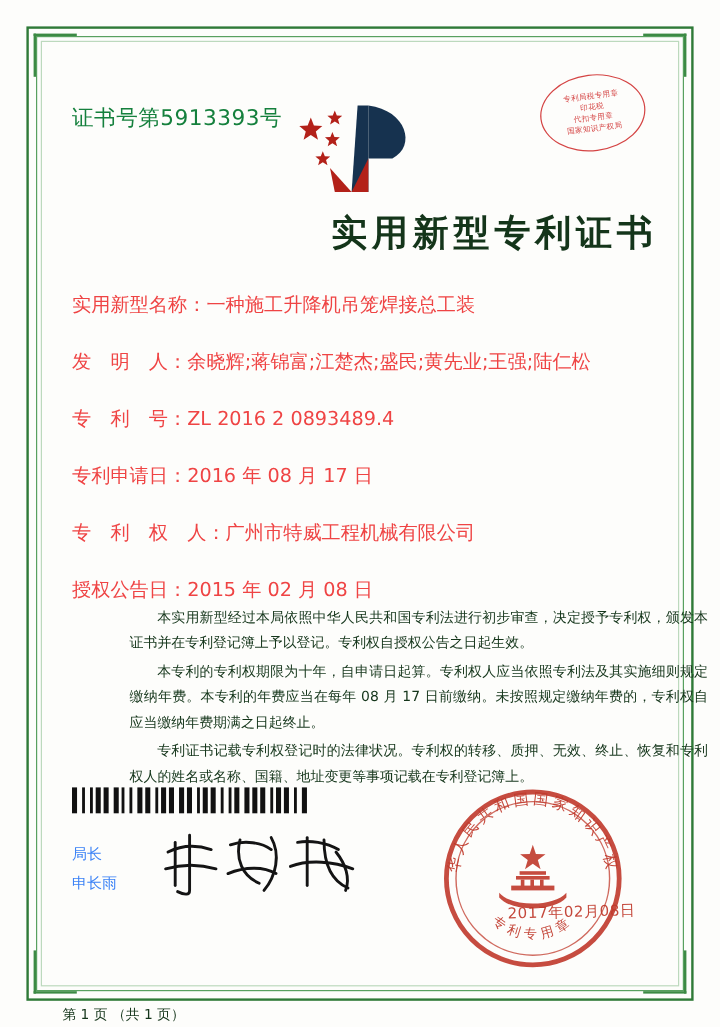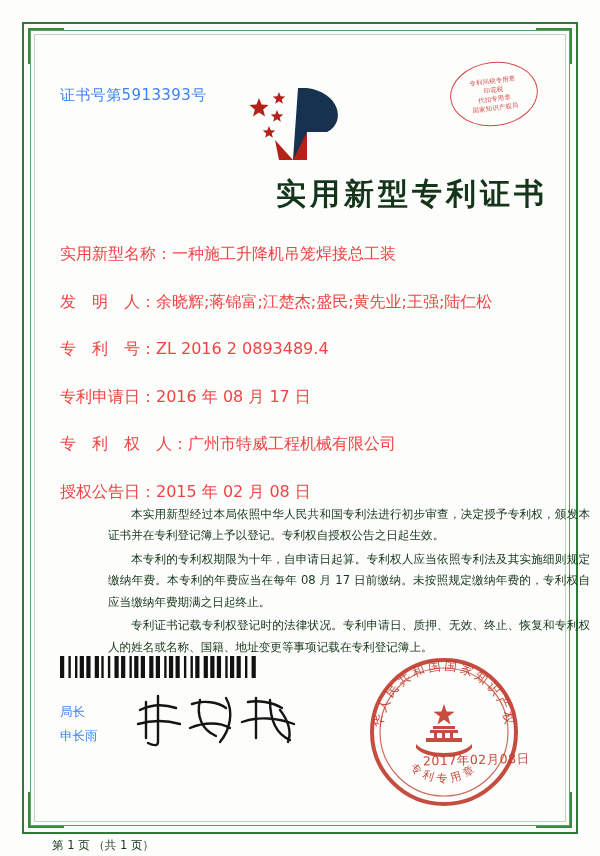--- a/index.html
+++ b/index.html
@@ -63,23 +63,23 @@
     left: 52px;
     top: 52px;
     width: 496px;
     height: 752px;
   }
 
   .cert-no {
     position: absolute;
     left: 8px;
     top: 34px;
-    font-size: 15px;
+    font-size: 18px;
     letter-spacing: 0.4px;
-    color: #3b82f6;
+    color: #15803d;
     font-family: "DejaVu Sans", sans-serif;
   }
 
   
   .stamp-top {
     position: absolute;
     right: 10px;
     top: 10px;
     width: 86px;
     height: 62px;
@@ -275,21 +275,21 @@
         <span class="field-label">专　利　权　人：</span><span class="field-value">广州市特威工程机械有限公司</span>
       </div>
       <div class="field-row">
         <span class="field-label">授权公告日：</span><span class="field-value">2015 年 02 月 08 日</span>
       </div>
     </div>
 
     <div class="body-text">
       <p>本实用新型经过本局依照中华人民共和国专利法进行初步审查，决定授予专利权，颁发本证书并在专利登记簿上予以登记。专利权自授权公告之日起生效。</p>
       <p>本专利的专利权期限为十年，自申请日起算。专利权人应当依照专利法及其实施细则规定缴纳年费。本专利的年费应当在每年 08 月 17 日前缴纳。未按照规定缴纳年费的，专利权自应当缴纳年费期满之日起终止。</p>
-      <p>专利证书记载专利权登记时的法律状况。专利申请日、质押、无效、终止、恢复和专利权人的姓名或名称、国籍、地址变更等事项记载在专利登记簿上。</p>
+      <p>专利证书记载专利权登记时的法律状况。专利权的转移、质押、无效、终止、恢复和专利权人的姓名或名称、国籍、地址变更等事项记载在专利登记簿上。</p>
     </div>
 
     <div class="barcode">
       <svg viewBox="0 0 200 22" width="200" height="22" preserveAspectRatio="none" id="barcode-svg">
           <rect x="0.00" y="0" width="4.21" height="22" fill="#111"></rect>
           <rect x="8.42" y="0" width="2.37" height="22" fill="#111"></rect>
           <rect x="15.00" y="0" width="2.37" height="22" fill="#111"></rect>
           <rect x="19.74" y="0" width="4.21" height="22" fill="#111"></rect>
           <rect x="26.32" y="0" width="4.21" height="22" fill="#111"></rect>
           <rect x="34.74" y="0" width="4.21" height="22" fill="#111"></rect>

